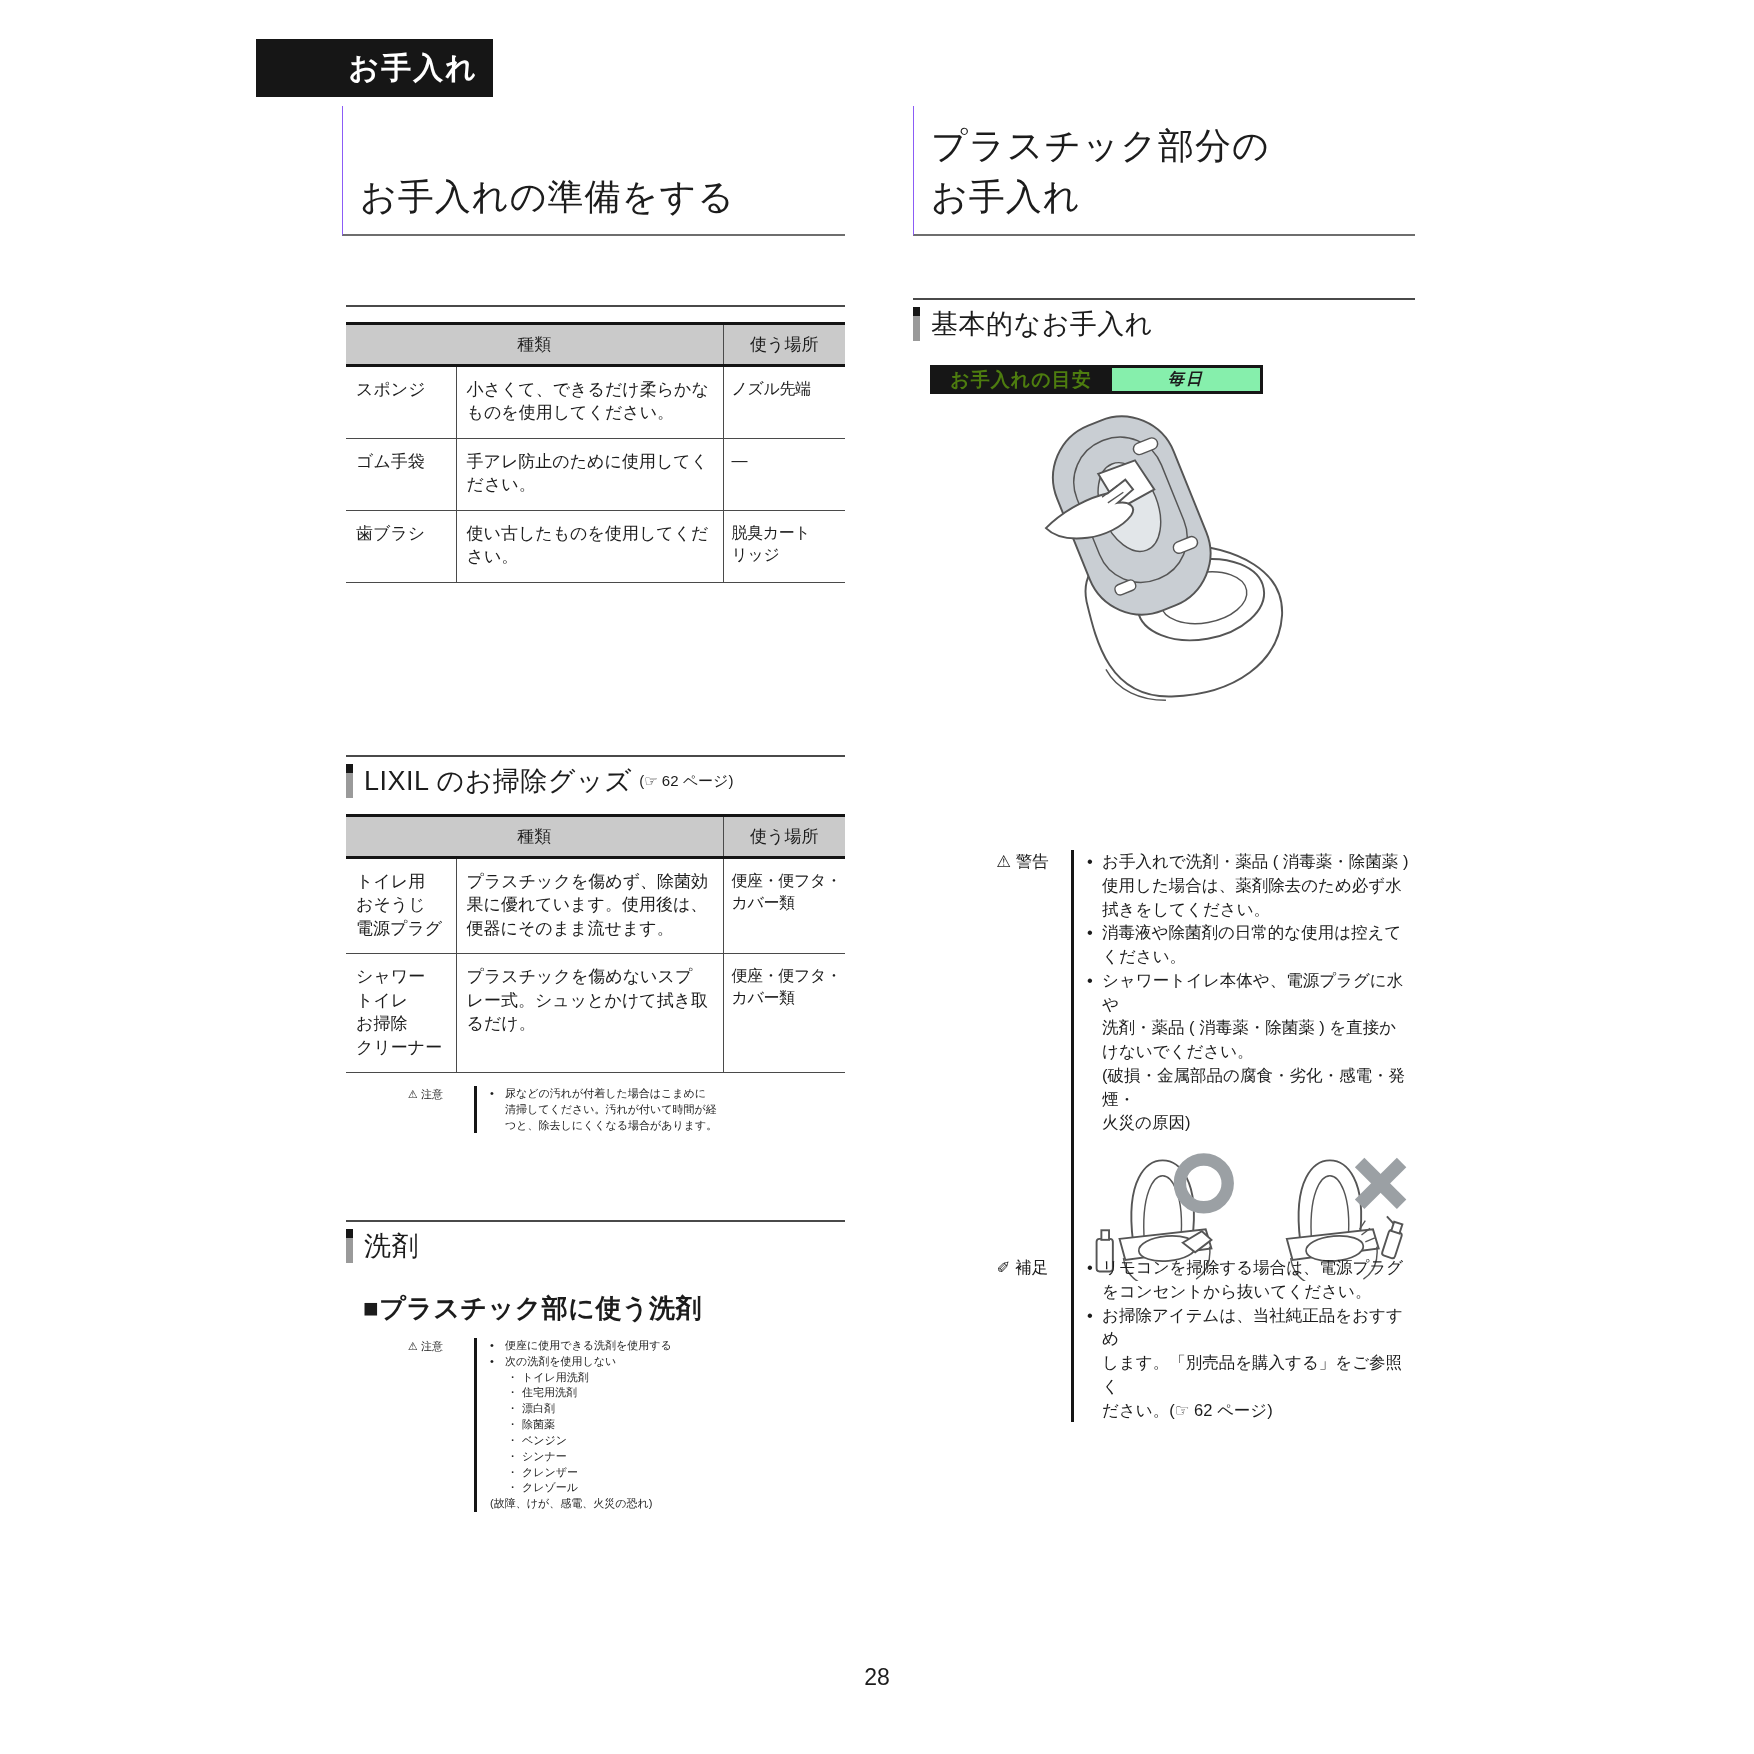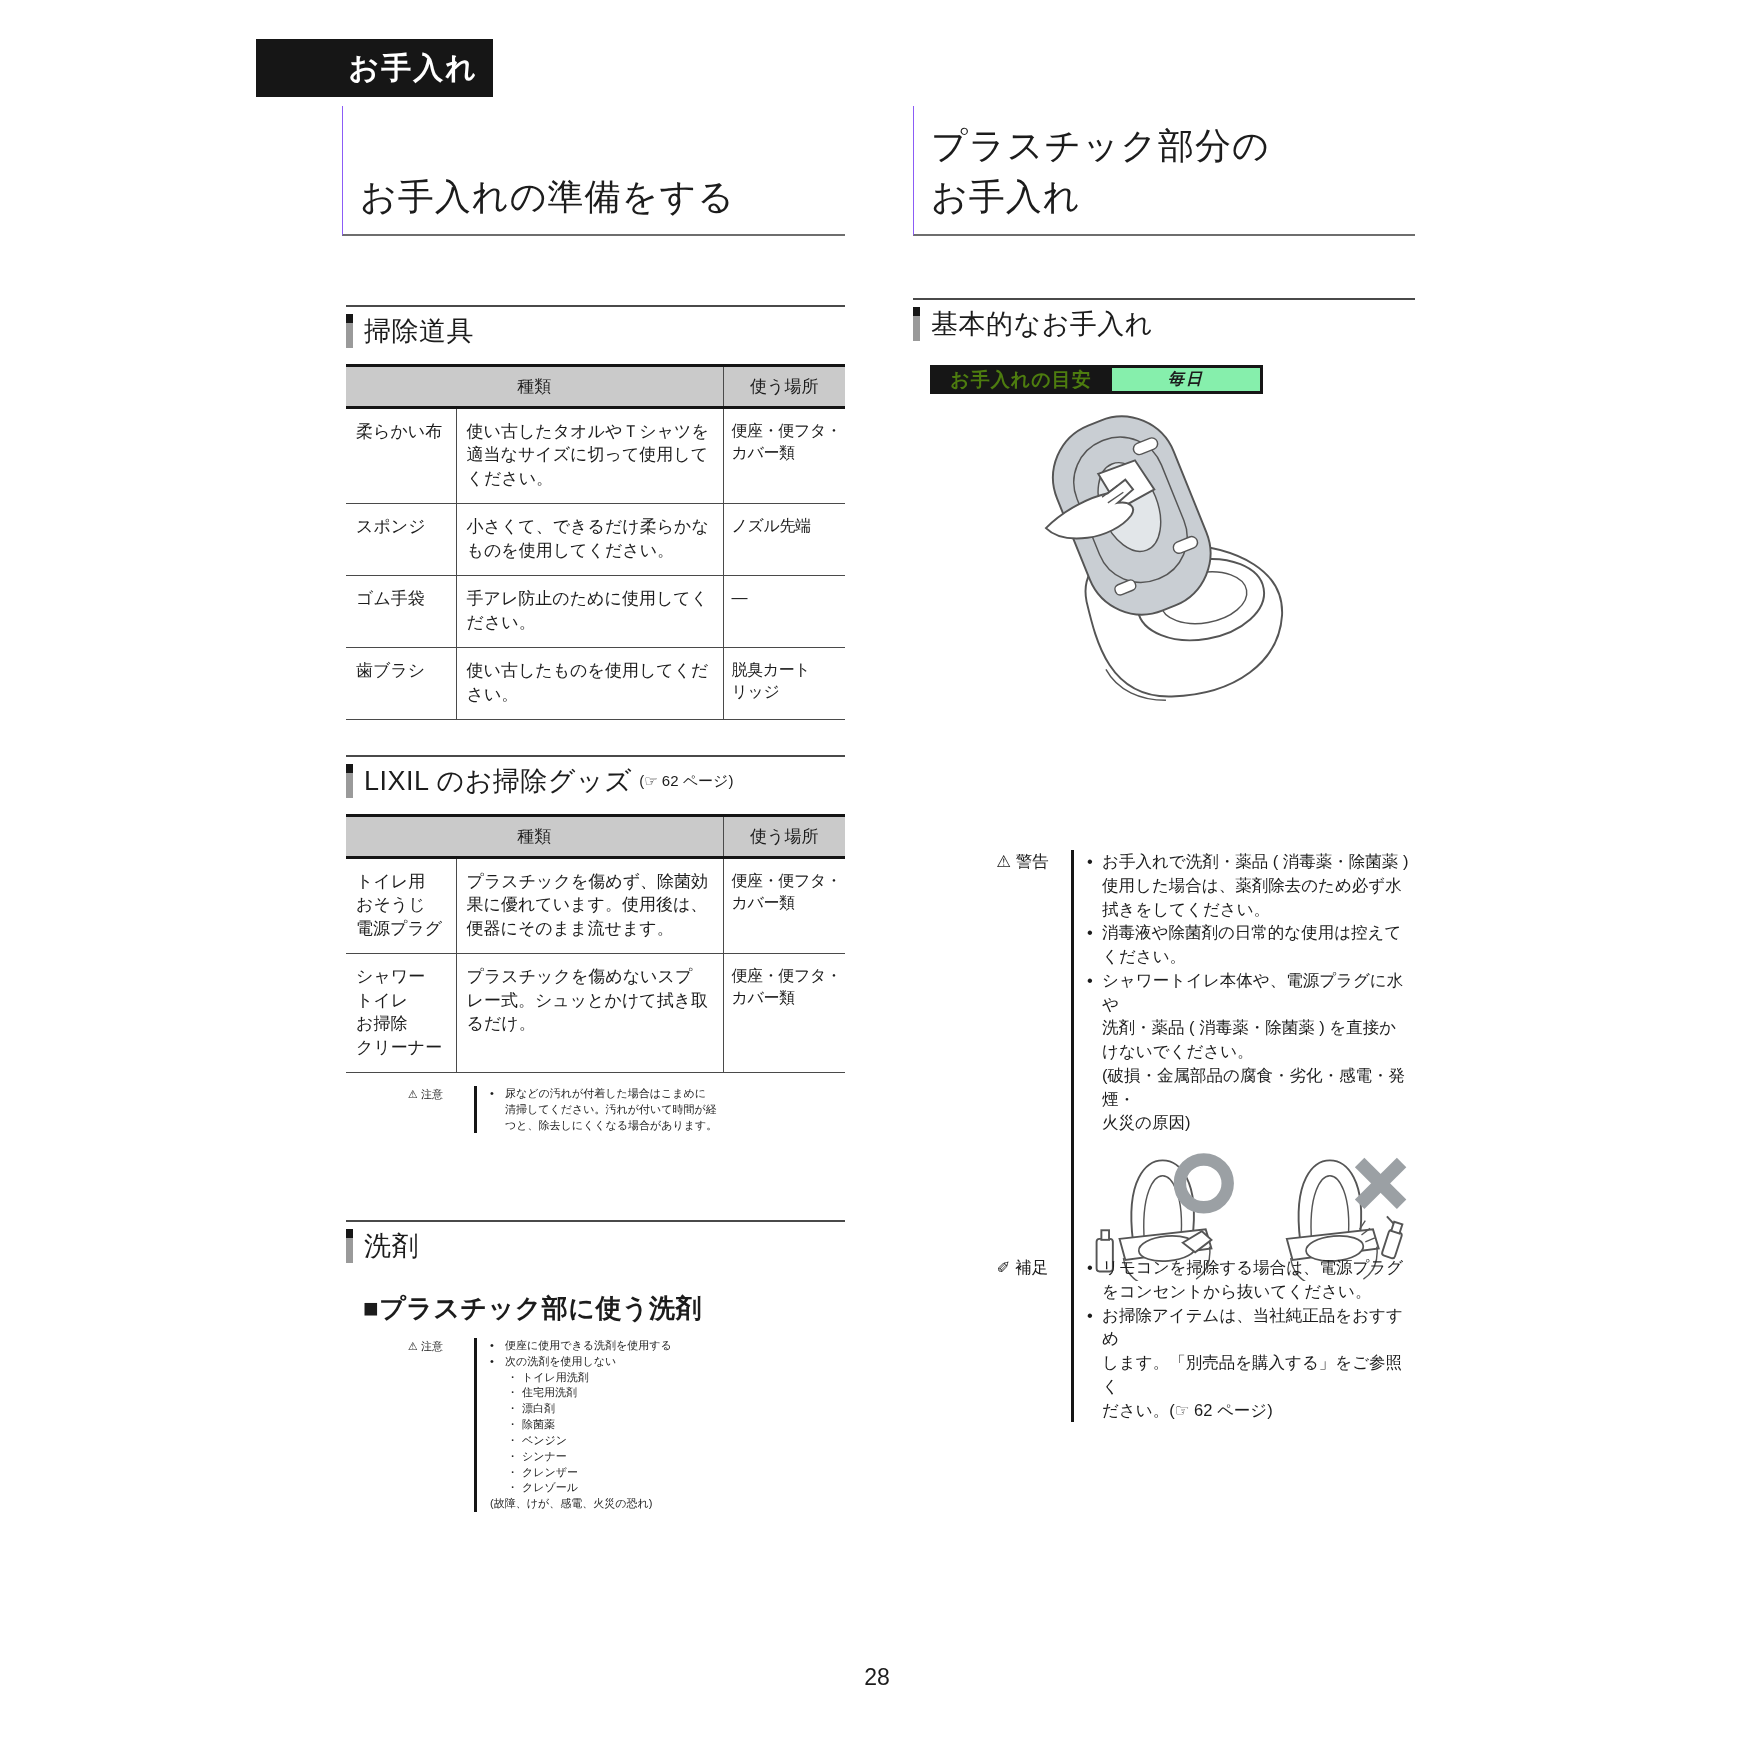--- a/index.html
+++ b/index.html
@@ -81,42 +81,30 @@
 
   <div class="title-block title-left">
     <span>お手入れの準備をする</span>
   </div>
   <div class="title-block title-right">
     <span>プラスチック部分の
 お手入れ</span>
   </div>
 
   <div class="sec sec-tools">
-    <div class="sec-head">
-      <span class="sec-bar"></span>
-      <span class="sec-title">掃除道具</span>
-    </div>
     <table class="jt">
       <colgroup>
           <col style="width:110px">
           <col style="width:267px">
           <col style="width:122px">
         </colgroup>
       <tbody>
           <tr>
         <th colspan="2">種類</th>
         <th>使う場所</th>
-      </tr>
-      <tr>
-        <td>柔らかい布</td>
-        <td>使い古したタオルやＴシャツを
-適当なサイズに切って使用して
-ください。</td>
-        <td class="place">便座・便フタ・
-カバー類</td>
       </tr>
       <tr>
         <td>スポンジ</td>
         <td>小さくて、できるだけ柔らかな
 ものを使用してください。</td>
         <td class="place">ノズル先端</td>
       </tr>
       <tr>
         <td>ゴム手袋</td>
         <td>手アレ防止のために使用してく

